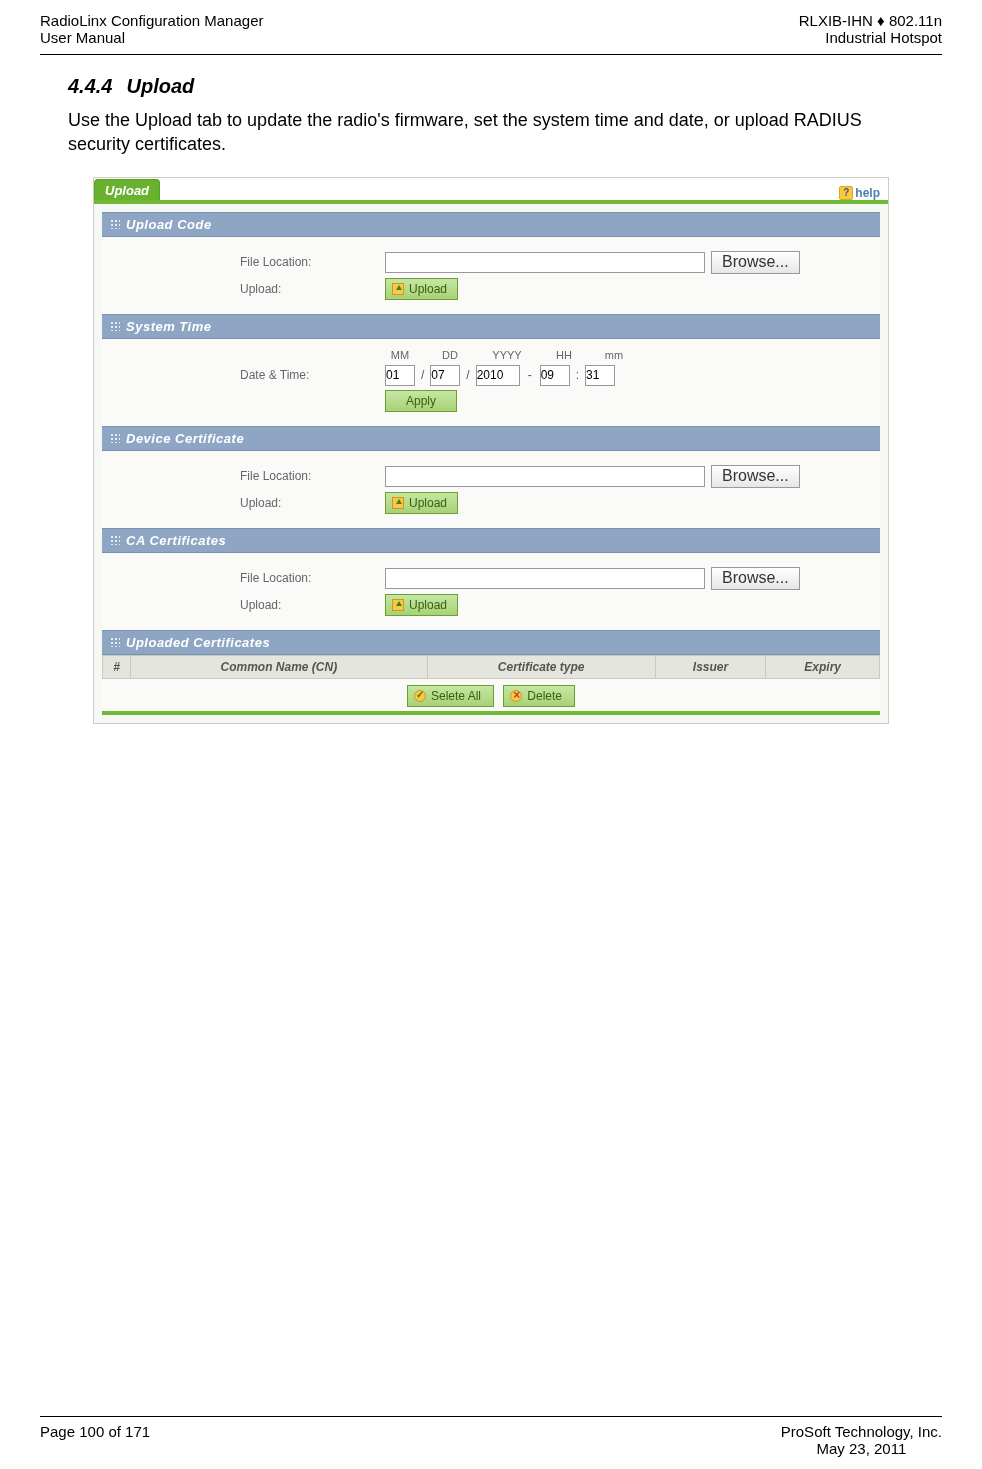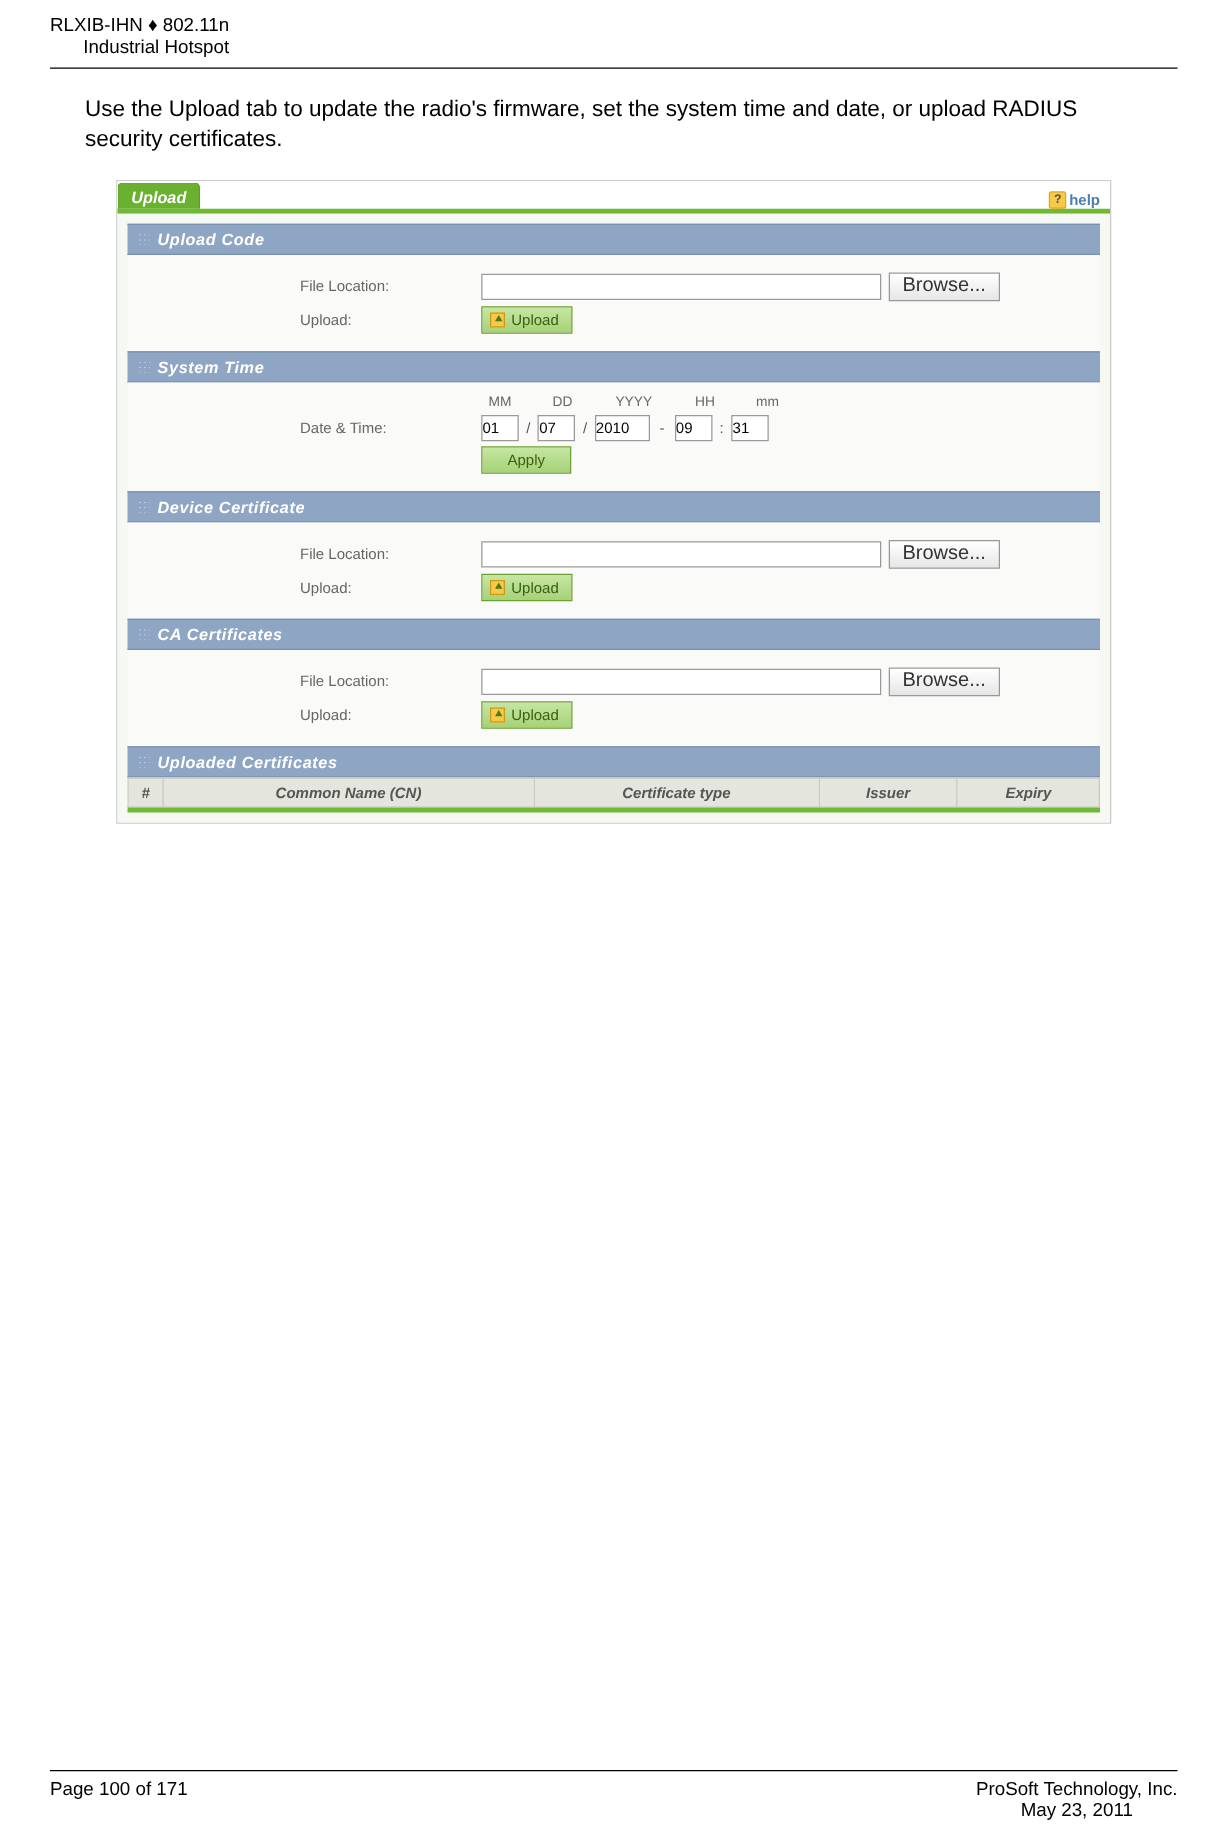--- a/index.html
+++ b/index.html
@@ -263,28 +263,35 @@
     justify-content: space-between;
     font-size: 15px;
   }
   .footer-right { text-align: center; }
   .slash { padding: 0 2px; }
 </style>
 </head>
 <body>
 
 <div class="page-header">
+  <div>
+    <div>RadioLinx Configuration Manager</div>
+    <div>User Manual</div>
+  </div>
   <div style="text-align:right">
     <div>RLXIB-IHN ♦ 802.11n</div>
     <div>Industrial Hotspot</div>
   </div>
 </div>
 <hr class="hr-line">
 
 <div class="content">
+  <div class="section-heading">
+    <span class="section-num">4.4.4</span><span>Upload</span>
+  </div>
   <p class="body-text">Use the Upload tab to update the radio's firmware, set the system time and date, or upload RADIUS security certificates.</p>
 
   <div class="shot">
     <div class="shot-top">
       <div class="tab">Upload</div>
       <div class="help">
         <span class="help-icon">?</span>
         <span>help</span>
       </div>
     </div>
@@ -393,20 +400,30 @@
         <thead>
           <tr>
             <th>#</th>
             <th>Common Name (CN)</th>
             <th>Certificate type</th>
             <th>Issuer</th>
             <th>Expiry</th>
           </tr>
         </thead>
       </table>
+      <div class="btn-row">
+        <button class="action-btn">
+          <span class="icon-check"></span>
+          <span>Selete All</span>
+        </button>
+        <button class="action-btn">
+          <span class="icon-x"></span>
+          <span>Delete</span>
+        </button>
+      </div>
       <div class="green-bar"></div>
     </div>
   </div>
 </div>
 
 <div class="page-footer">
   <hr class="footer-line">
   <div class="footer-row">
     <div>Page 100 of 171</div>
     <div class="footer-right">

